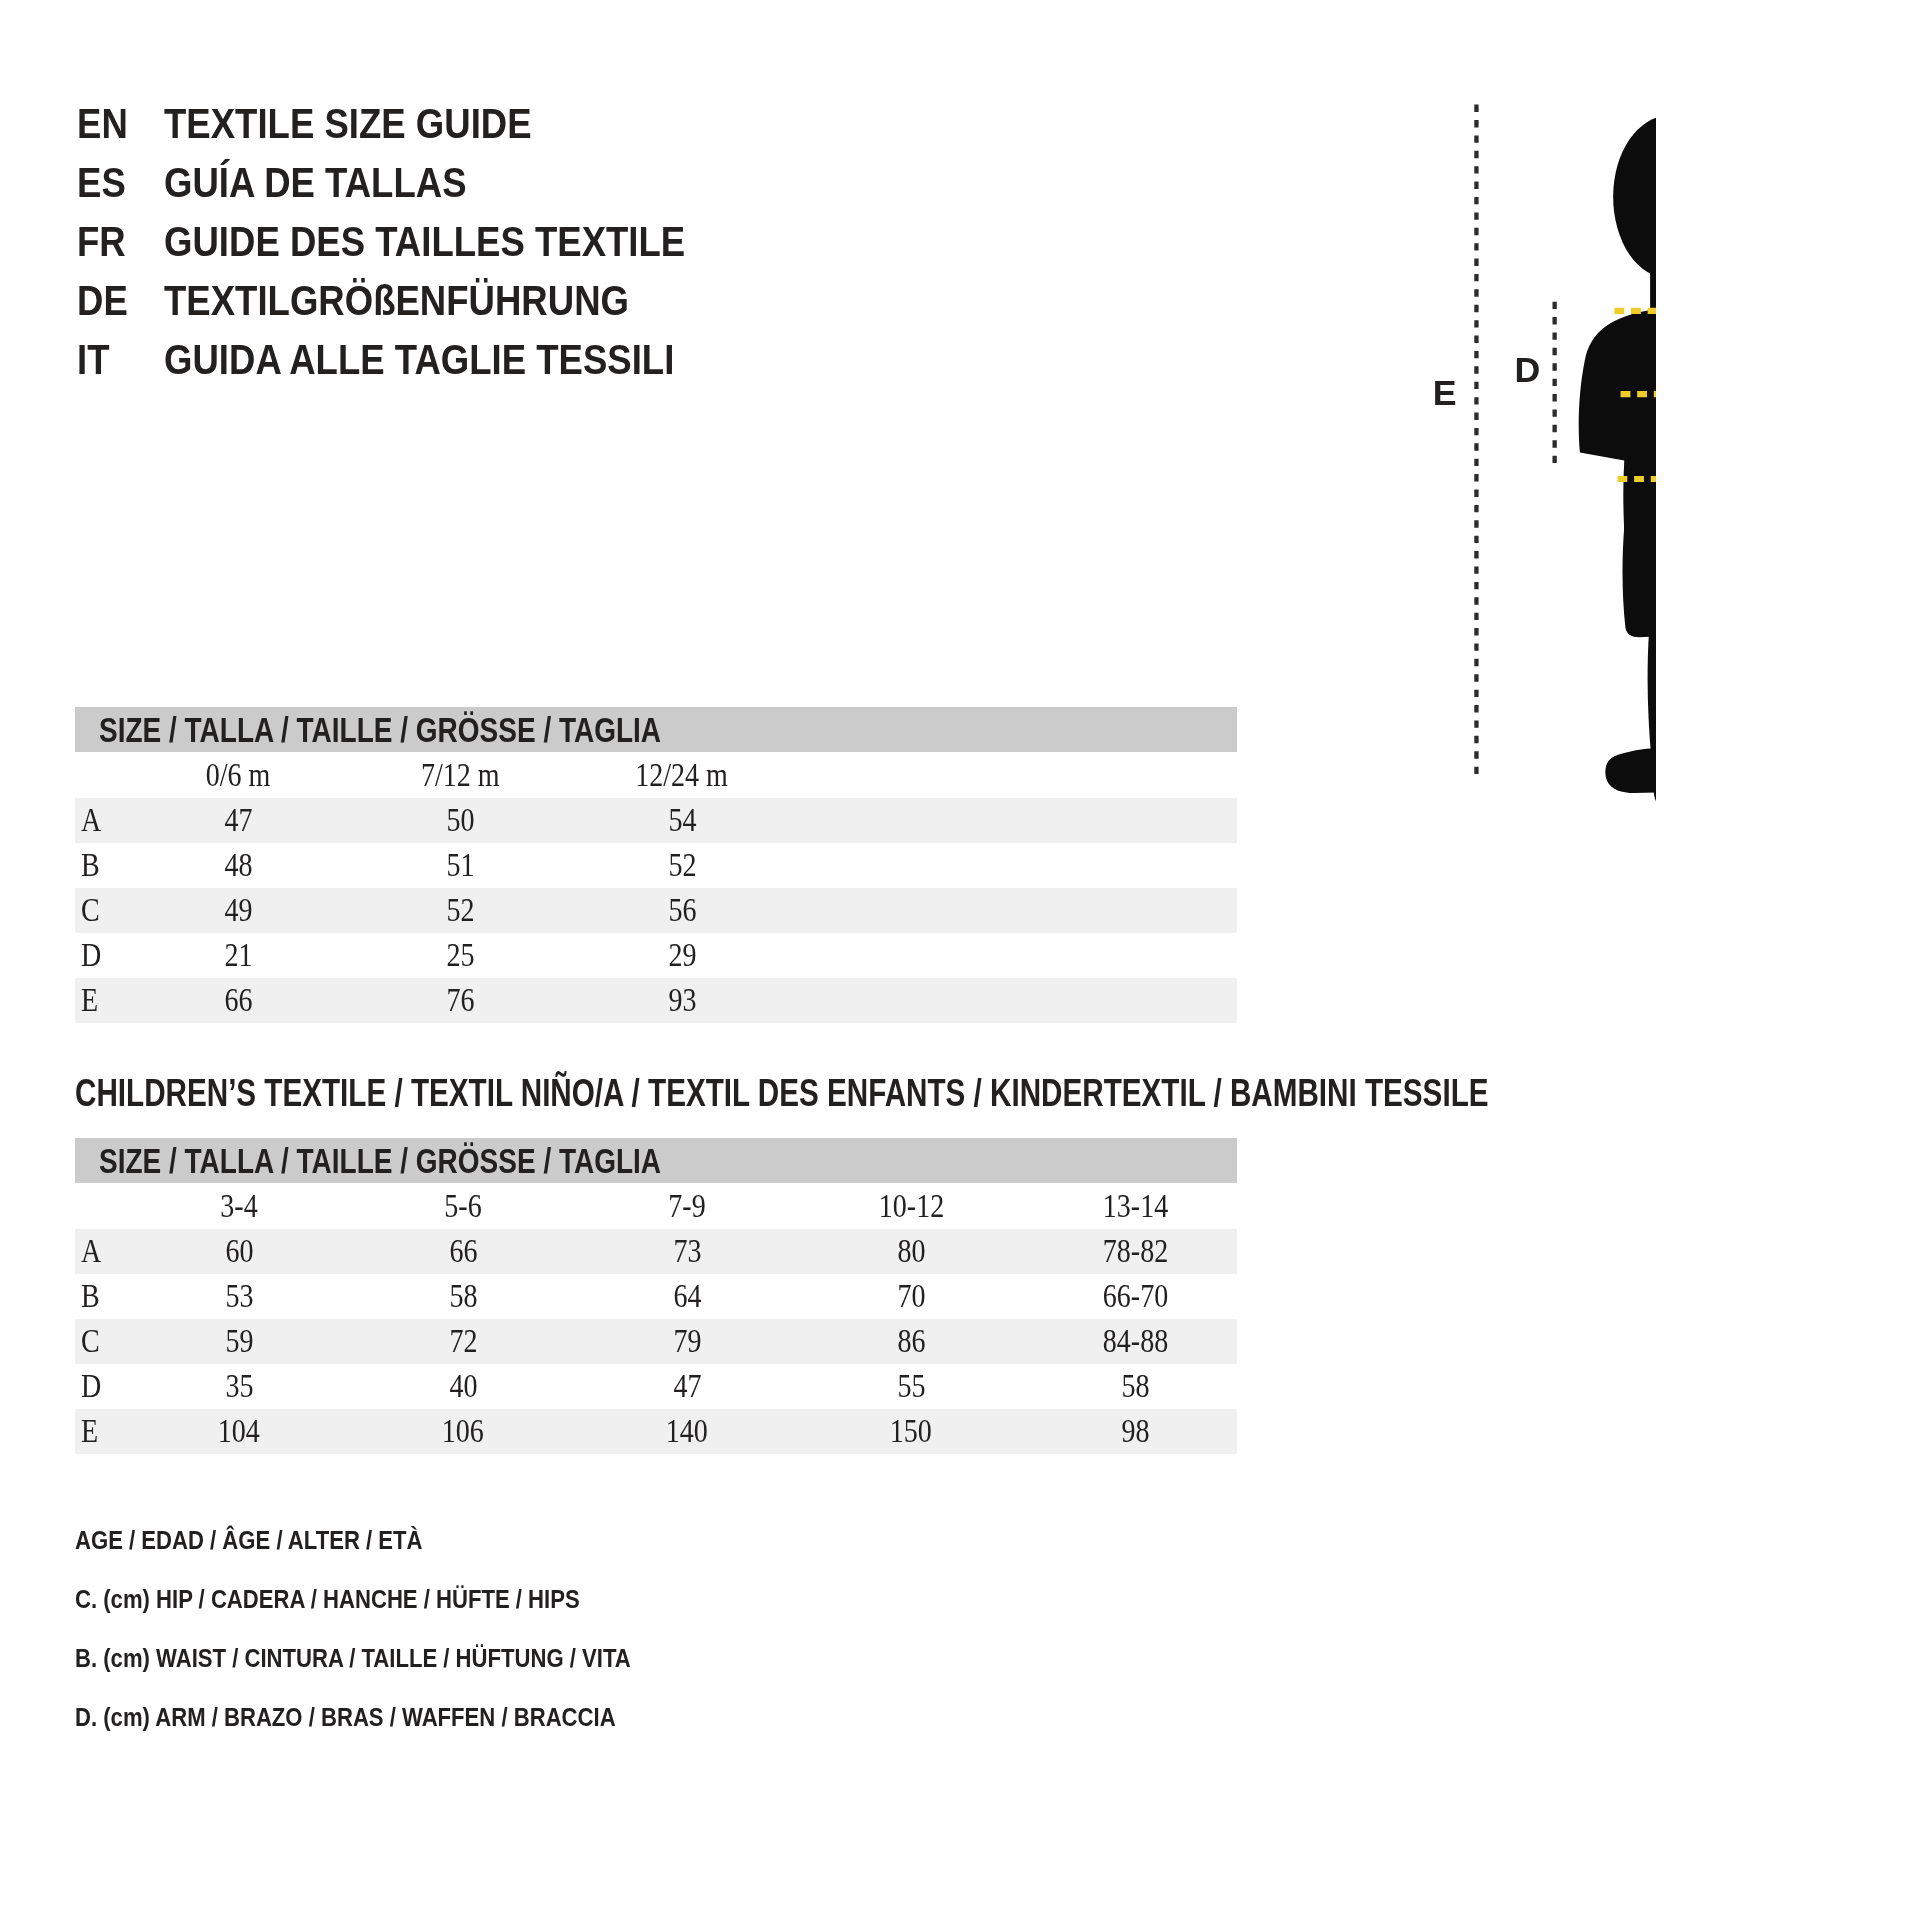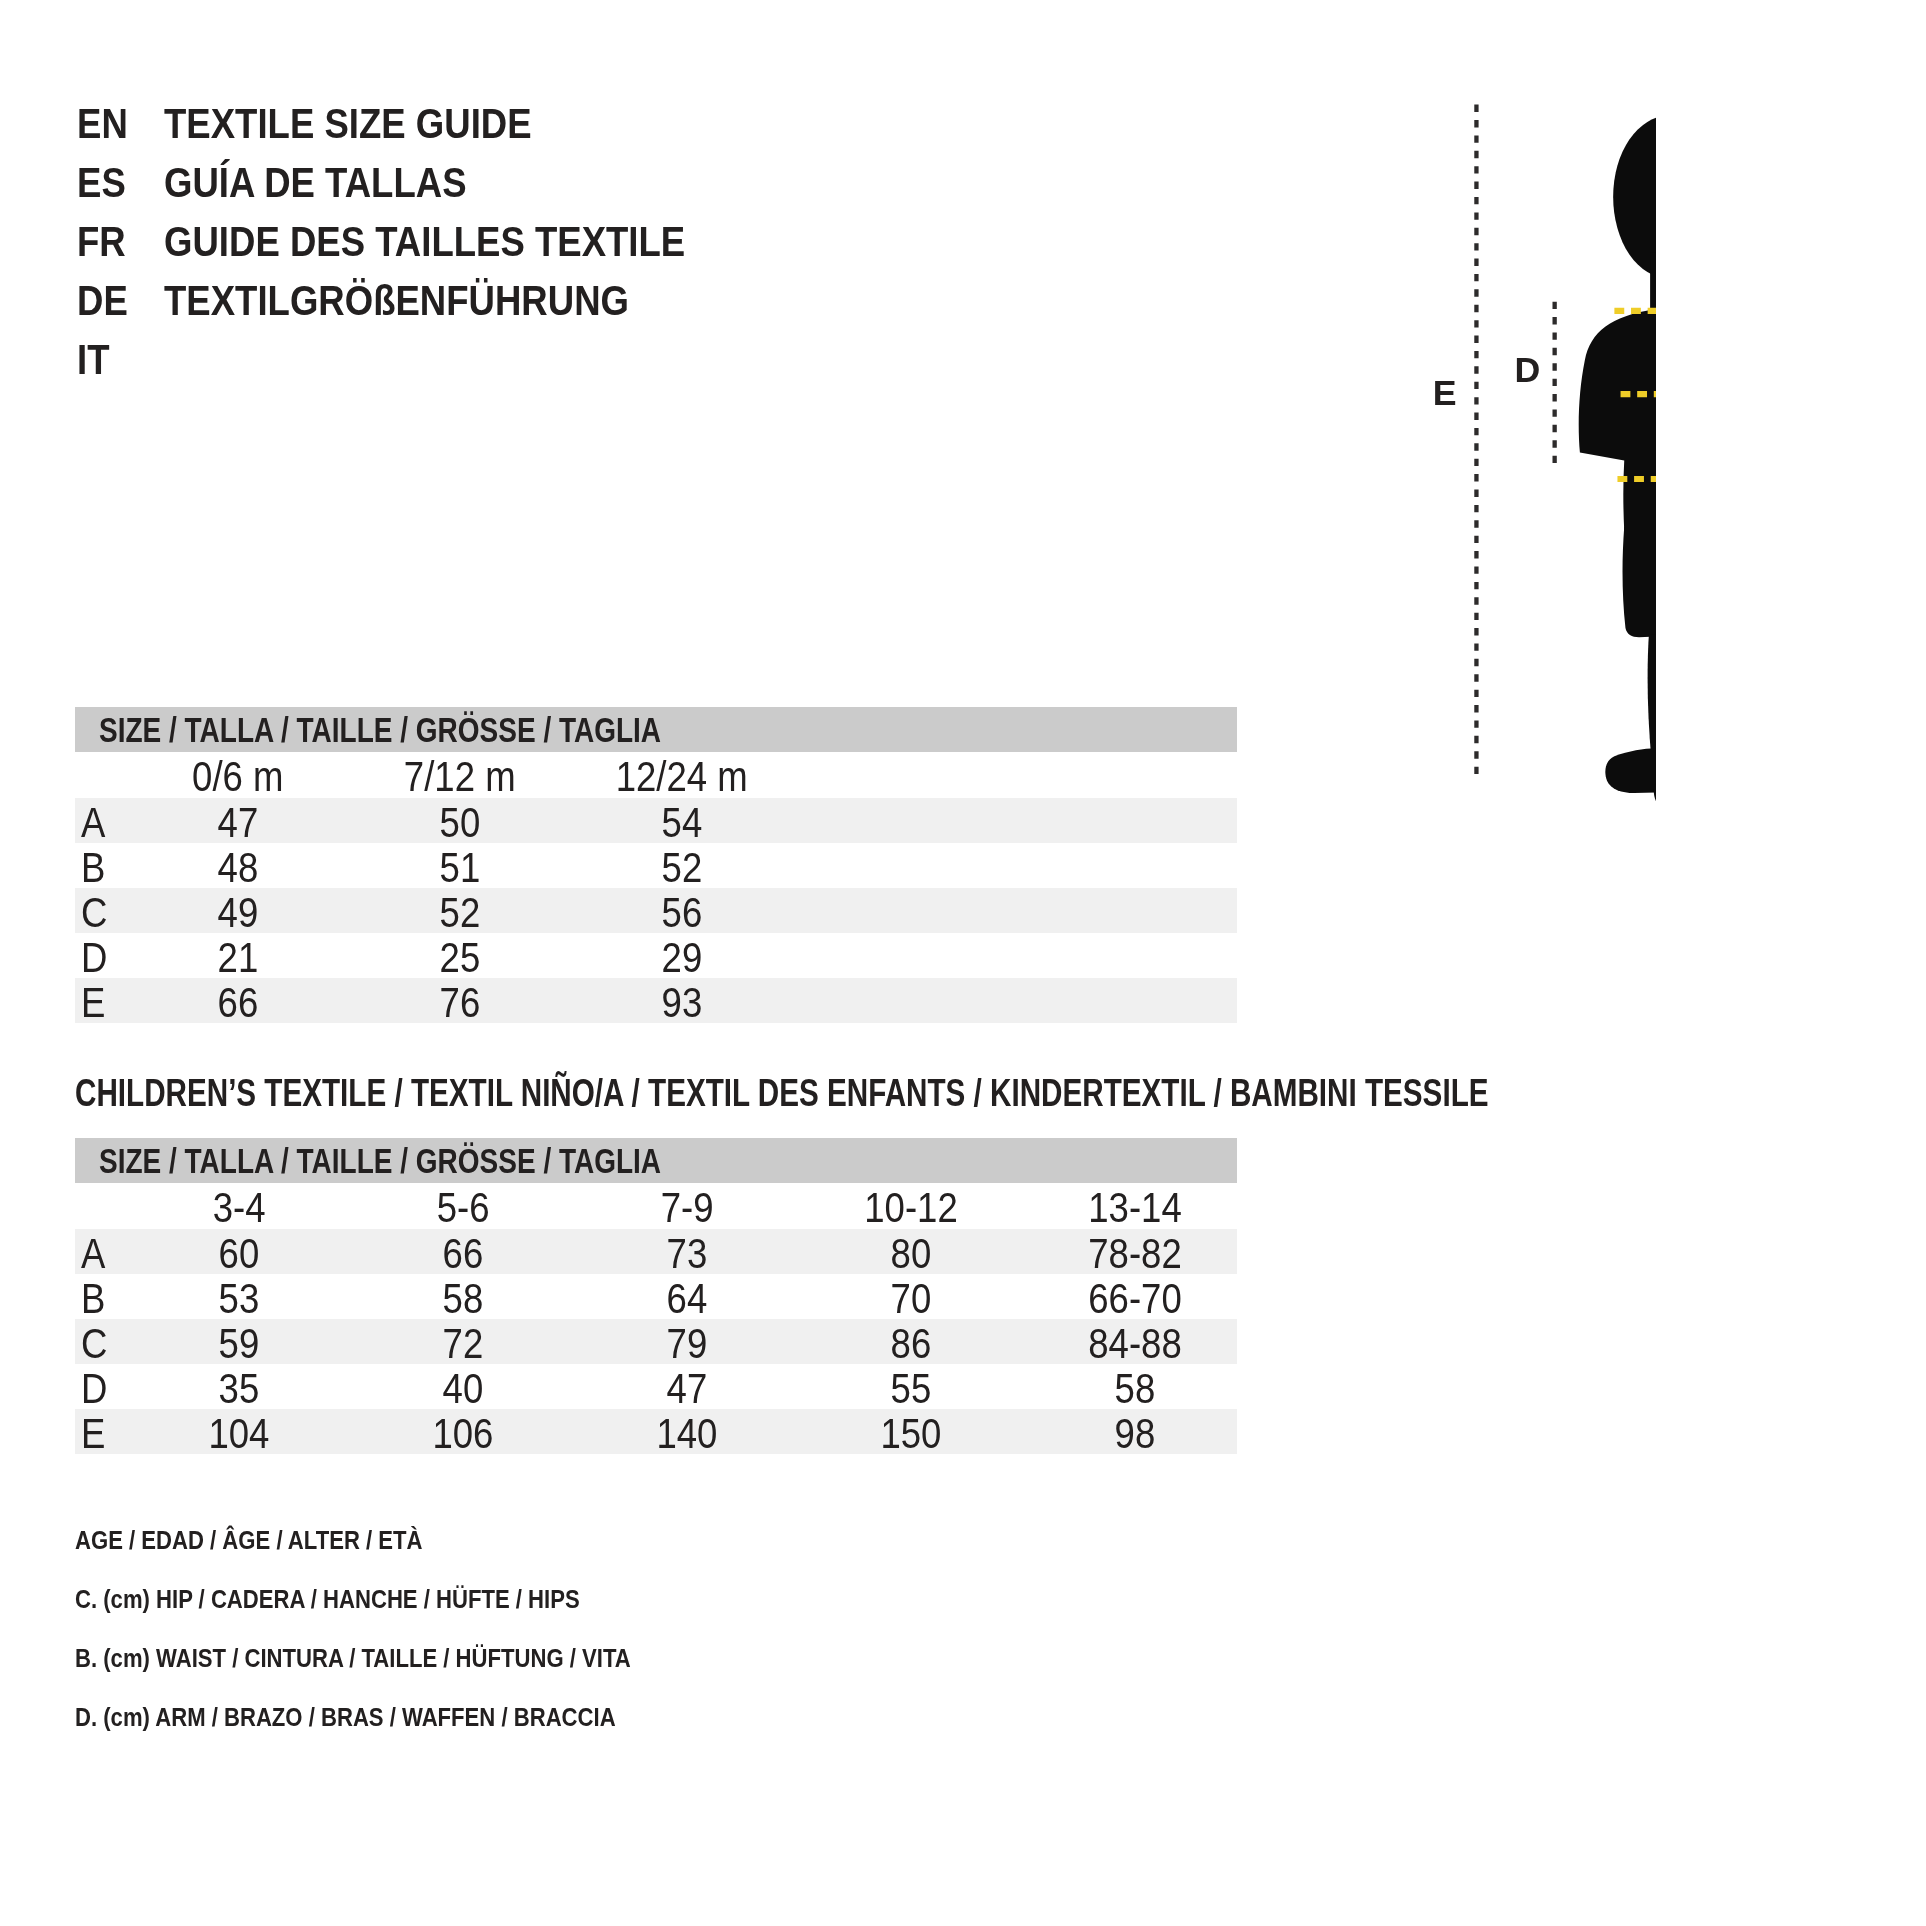--- a/index.html
+++ b/index.html
@@ -17,21 +17,21 @@
   .lang-code{width:87px;flex:0 0 87px;}
   
   .sec-title{position:absolute;left:75px;height:45px;display:flex;align-items:center;
              font-size:38px;font-weight:700;}
   .sec-title .cx{transform:scaleX(0.78);}
   
   .band{position:absolute;left:75px;width:1162px;height:45px;background:#cbcbcb;
         display:flex;align-items:center;padding-left:24px;box-sizing:border-box;
         font-size:35px;font-weight:700;}
   
-  .tbl{position:absolute;left:75px;width:1162px;font-size:43px;}
+  .tbl{position:absolute;left:75px;width:1162px;font-size:33px;font-family:Liberation Serif, serif;}
   .trow{display:grid;height:45px;align-items:center;}
   .trow.head{height:46px;}
   .b-cols{grid-template-columns:52px 222px 222px 222px;}
   .c-cols{grid-template-columns:52px 224px 224px 224px 224px 224px;}
   .stripe{background:#f0f0f0;}
   .rlab{padding-left:6.2px;}
   .val{text-align:center;}
   
   .legend{position:absolute;left:75px;top:1511px;}
   .leg-row{display:flex;height:59px;align-items:center;font-size:26px;font-weight:700;}
@@ -57,20 +57,21 @@
     <div class="lang-row">
       <span class="lang-code"><span class="cx85">FR</span></span>
       <span><span class="cx85">GUIDE DES TAILLES TEXTILE</span></span>
     </div>
     <div class="lang-row">
       <span class="lang-code"><span class="cx85">DE</span></span>
       <span><span class="cx85">TEXTILGRÖßENFÜHRUNG</span></span>
     </div>
     <div class="lang-row">
       <span class="lang-code"><span class="cx85">IT</span></span>
+      <span><span class="cx85">GUIDA ALLE TAGLIE TESSILI</span></span>
     </div>
   </div>
 
   <svg id="fig" width="521" height="764" viewBox="0 0 846 1240">
 
     <line x1="116" y1="90" x2="116" y2="1180" stroke="#2d2b2b" stroke-width="7" stroke-dasharray="12 13"></line>
 
     <line x1="243" y1="410" x2="243" y2="675" stroke="#2d2b2b" stroke-width="7" stroke-dasharray="12 13"></line>
 
     <g fill="#0c0c0c">

